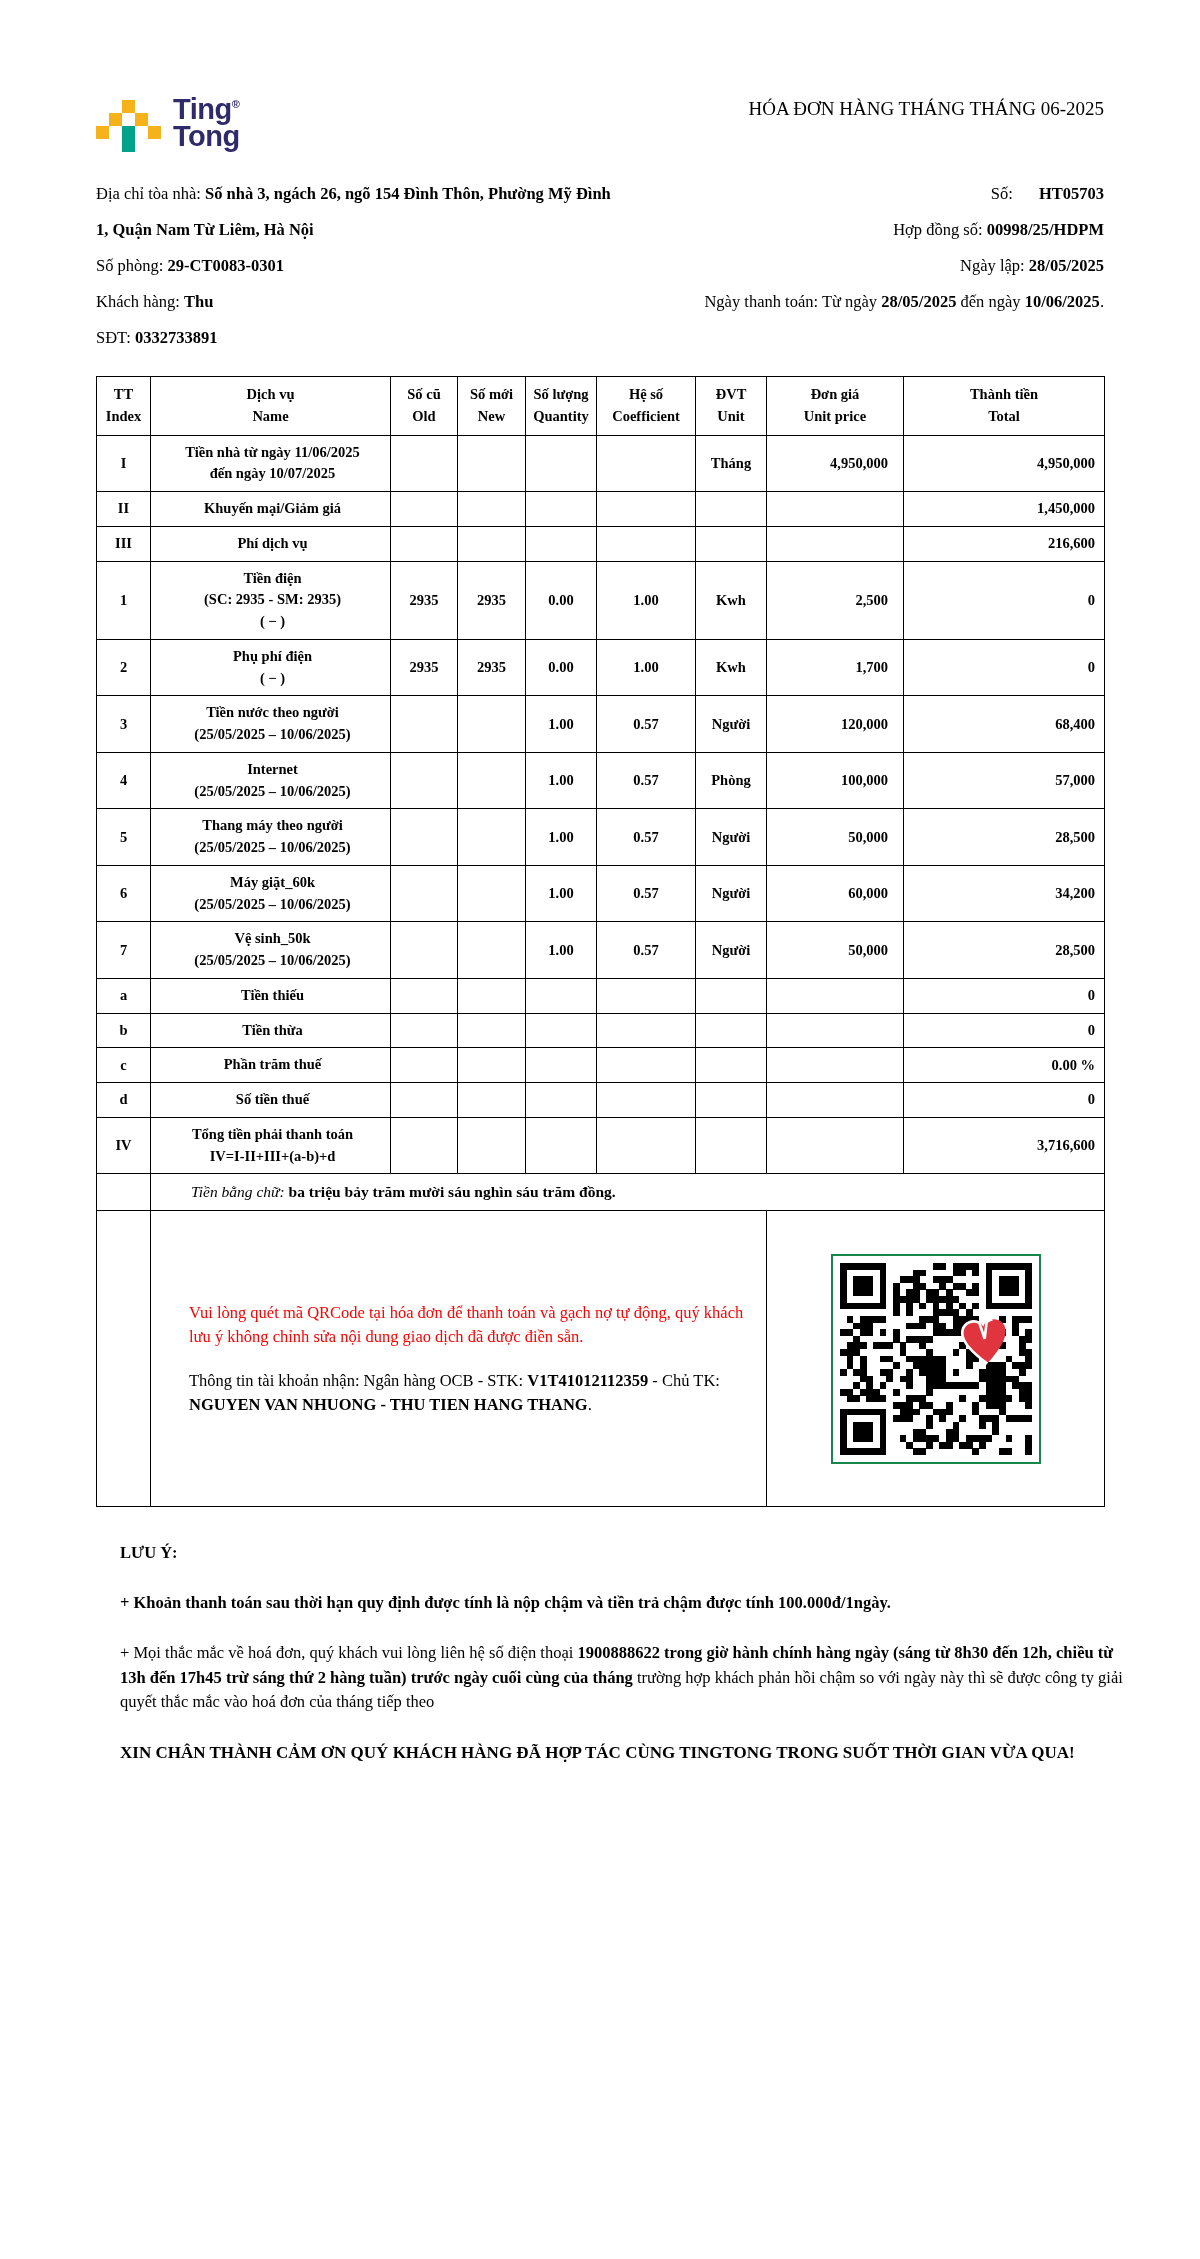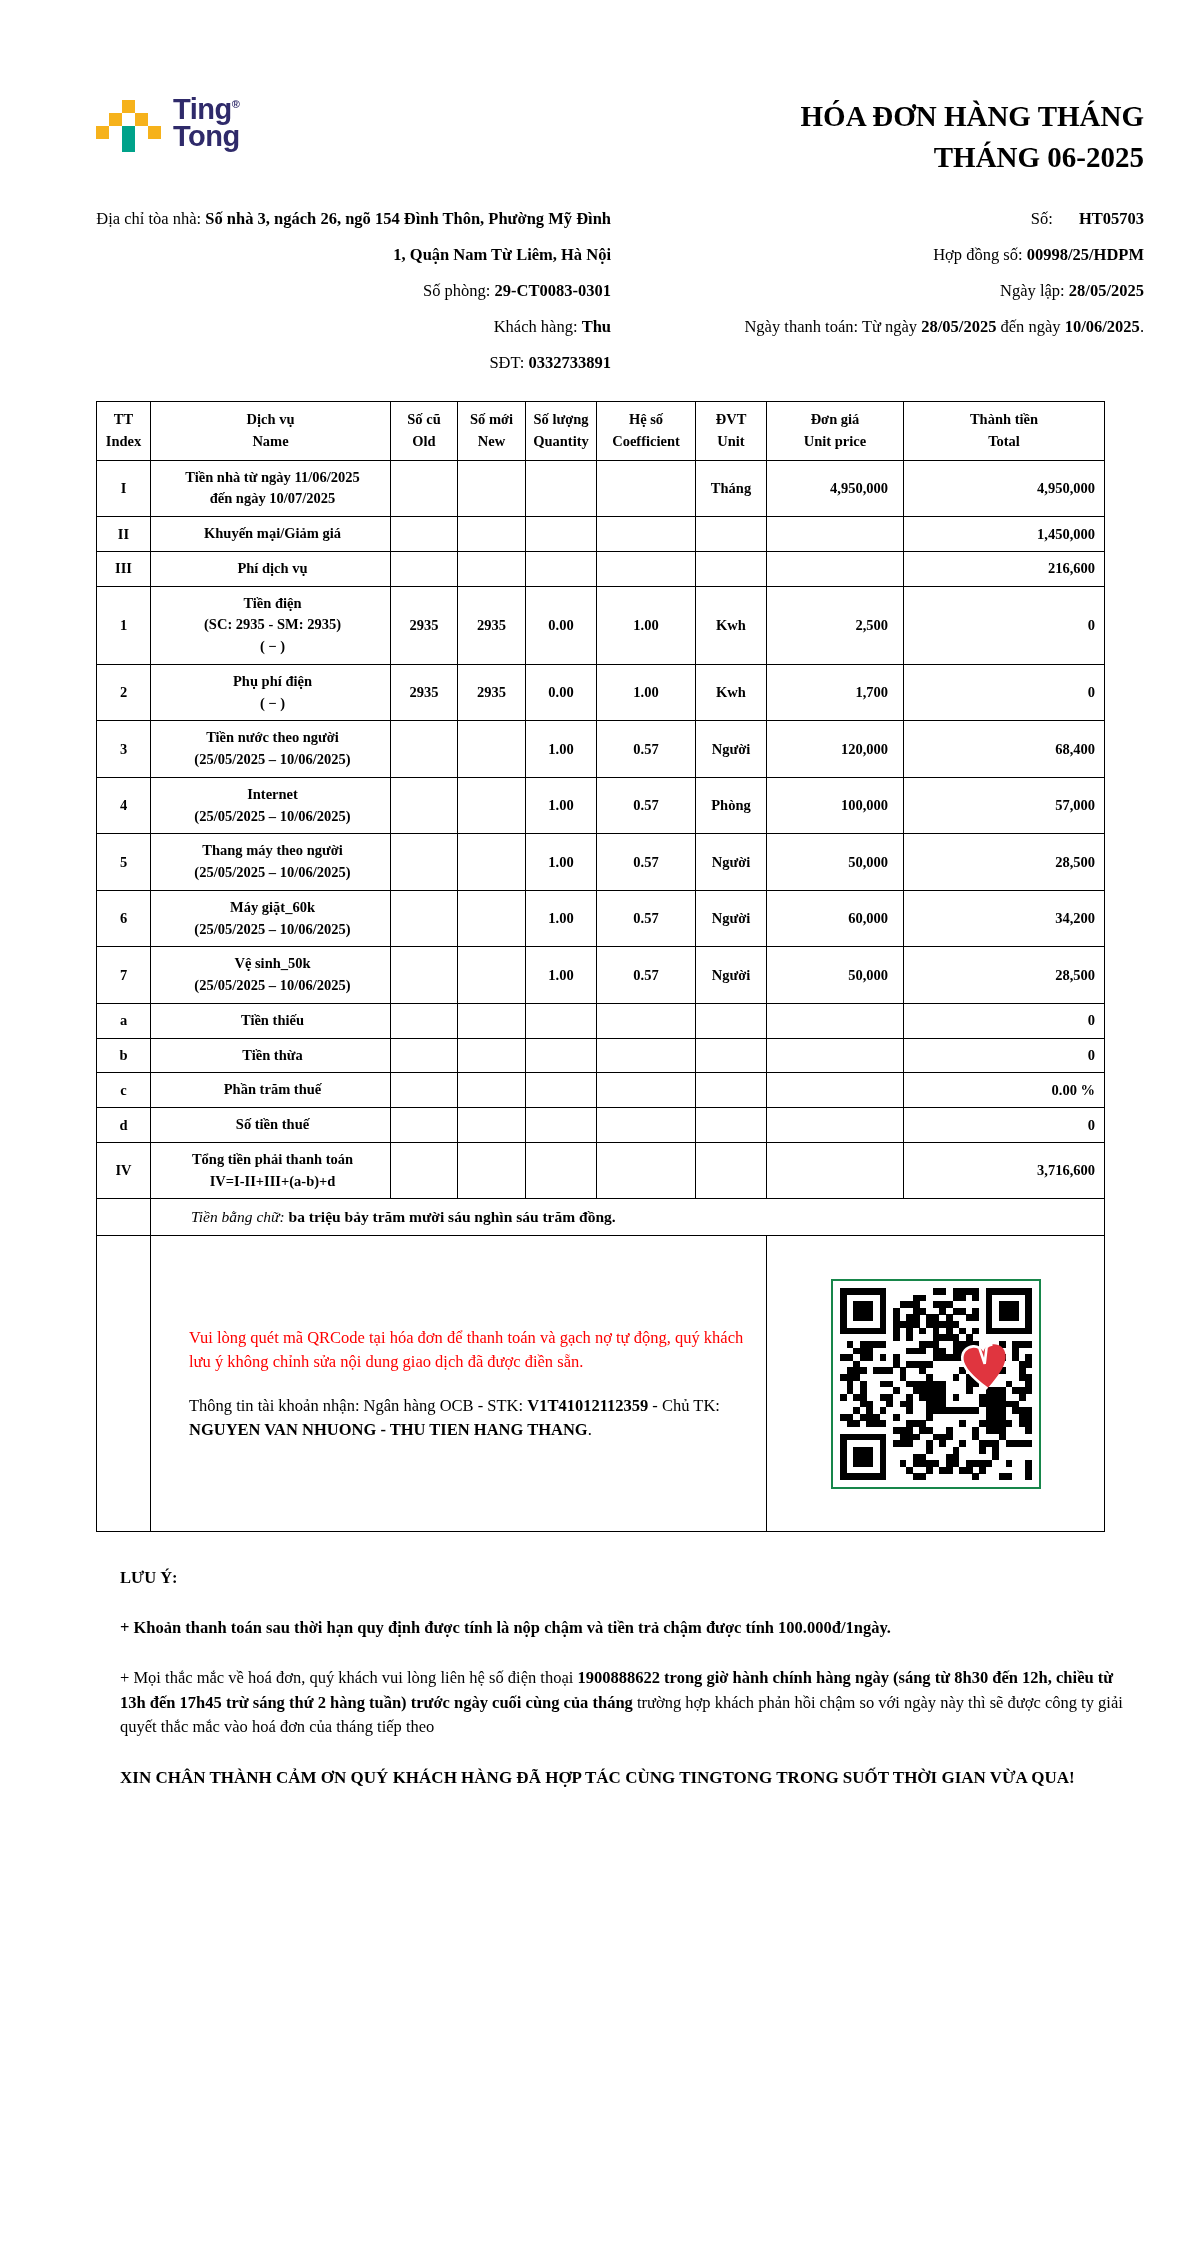--- a/index.html
+++ b/index.html
@@ -2,36 +2,36 @@
 <html style="--navy: #2f2a6a; --yellow: #f6b21b; --teal: #00a28a; --red: #fe0000; --green: #17864a; --heart: #e0353f;"><head>
 <meta charset="utf-8">
 <style>
   * { margin:0; padding:0; box-sizing:border-box; }
   html,body { background:#fff; }
   body {
     width:1200px; height:2259px;
     font-family:"Liberation Serif","DejaVu Serif",serif;
     color:#000;
   }
-  .page { width:1200px; height:2259px; padding:96px 56px 0 96px; overflow:hidden; position:relative; background:#fff; }
+  .page { width:1200px; height:2259px; padding:96px 96px 0 96px; overflow:hidden; position:relative; background:#fff; }
 
   
   .header { display:flex; align-items:flex-start; }
   .logo { display:flex; gap:12px; align-items:flex-start; }
   .logo-px { display:grid; grid-template-columns:repeat(5,13px); grid-auto-rows:13px; margin-top:4px; }
   .px { width:13px; height:13px; }
   .px.y { background:var(--yellow,#f6b21b); }
   .px.t { background:var(--teal,#00a28a); }
   .logo-text { font-family:"Liberation Sans",sans-serif; font-weight:bold; color:var(--navy,#2f2a6a); font-size:29px; line-height:0.92; letter-spacing:-0.5px; }
   .reg { font-size:11px; vertical-align:super; }
-  .title { margin-left:auto; width:400px; text-align:right; font-weight:bold; font-size:29px; line-height:1.4; }
+  .title { margin-left:auto; width:400px; text-align:right; font-weight:normal; font-size:19px; line-height:1.4; }
 
   
   .info { display:flex; margin-top:24px; font-size:16.5px; line-height:36px; }
-  .info-left { width:515px;text-align:right; }
+  .info-left { width:515px; }
   .info-right { flex:1; text-align:right; }
   .info p { margin:0; }
 
   
   table { margin-top:20px; width:1008px; border-collapse:collapse; table-layout:fixed; }
   th,td { border:1px solid #000; font-size:14.5px; font-weight:bold; vertical-align:middle; }
   th { padding:7px 3px; line-height:1.5; text-align:center; }
   td { padding:6px 5px; }
   .c-tt { text-align:center; }
   .c-name { text-align:center; white-space:pre-line; line-height:1.5; padding-left:9px; }

